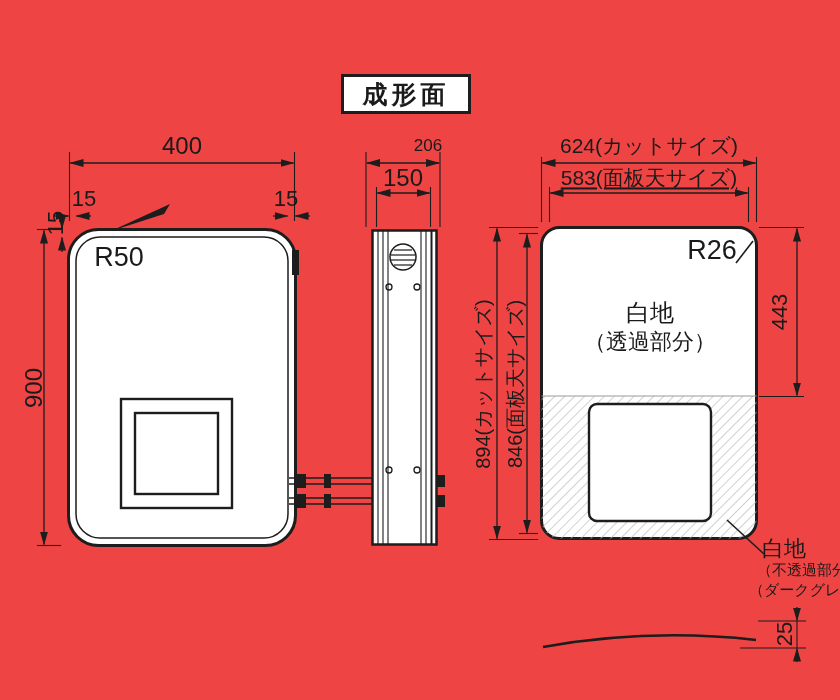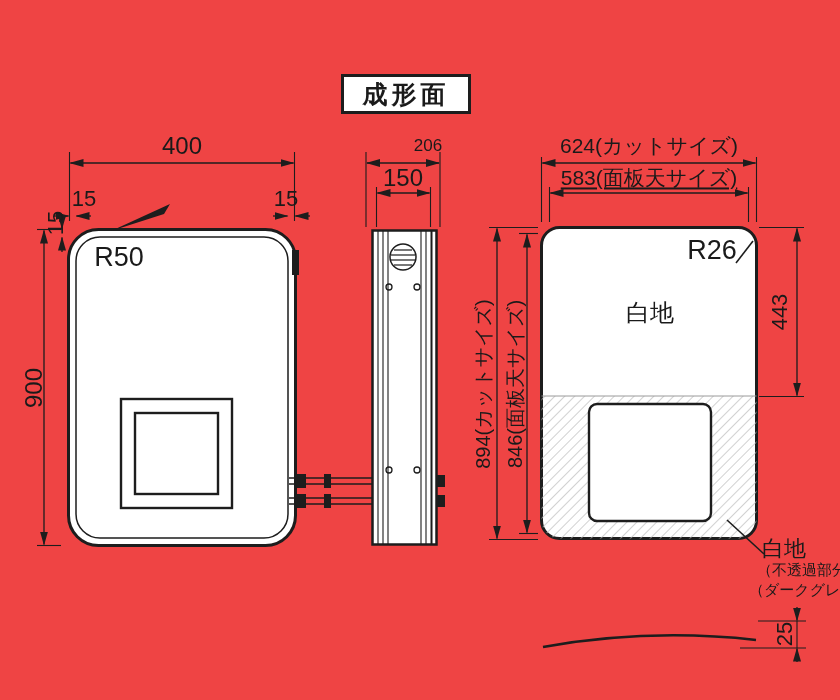--- a/index.html
+++ b/index.html
@@ -162,19 +162,20 @@
 
   <div class="lbl" style="left:420px;top:146px;font-size:17px;margin-left:8px;">206</div>
   <div class="lbl" style="left:403px;top:178px;font-size:24px;">150</div>
 
   <div class="lbl" style="left:649px;top:146px;font-size:21px;text-align:center;">624(カットサイズ)</div>
   <div class="lbl" style="left:649px;top:178px;font-size:21px;text-decoration:underline;">583(面板天サイズ)</div>
   <div class="lbl rot" style="left:483px;top:384px;font-size:20px;">894(カットサイズ)</div>
   <div class="lbl rot" style="left:515px;top:384px;font-size:20px;">846(面板天サイズ)</div>
   <div class="lbl" style="left:712px;top:251px;font-size:27px;">R26</div>
   <div class="lbl" style="left:650px;top:313px;font-size:24px;">白地</div>
+  <div class="lbl" style="left:650px;top:342px;font-size:22px;">（透過部分）</div>
   <div class="lbl rot" style="left:780px;top:312px;font-size:22px;">443</div>
   <div class="lbl" style="left:784px;top:549px;font-size:22px;">白地</div>
   <div class="lbl raw" style="left:757px;top:562px;font-size:15px;">（不透過部分</div>
   <div class="lbl raw" style="left:749px;top:582px;font-size:15px;">（ダークグレー</div>
   <div class="lbl rot" style="left:785px;top:634px;font-size:22px;">25</div>
 
 </div>
 
 </body></html>

